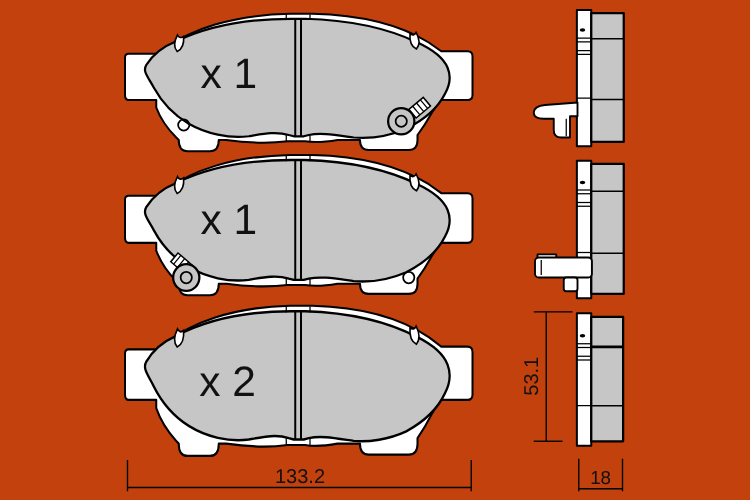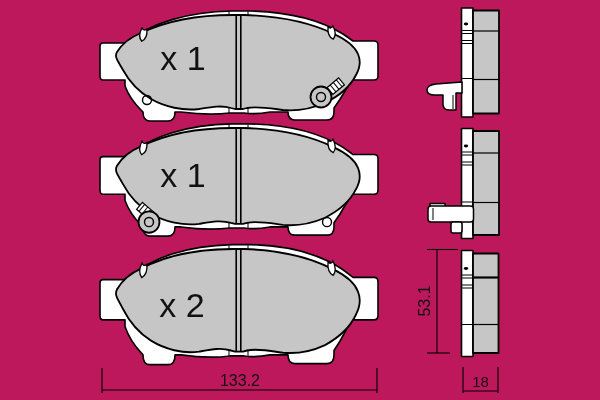--- a/index.html
+++ b/index.html
@@ -1,16 +1,16 @@
 <!DOCTYPE html>
 <html><head>
 <meta charset="utf-8">
 <style>
   html,body{margin:0;padding:0;background:#ffffff;}
-  .stage{position:relative;width:600px;height:400px;background:#be185d;overflow:hidden;}
+  .stage{position:relative;width:600px;height:400px;background:#c2410c;overflow:hidden;}
   svg{display:block;}
   svg text{font-family:"Liberation Sans","DejaVu Sans",sans-serif;fill:#111;}
   .qty{font-size:34px;}
   .dim{font-size:16px;}
   .dim-sm{font-size:15px;}
   .plate{fill:#ffffff;stroke:#000;stroke-width:1.6;stroke-linejoin:round;}
   .padfill{stroke:#000;stroke-width:1.8;stroke-linejoin:round;}
   .slotline{stroke:#000;stroke-width:1.6;fill:none;}
   .detail{stroke:#000;stroke-width:1;fill:none;}
   .detail2{stroke:#000;stroke-width:1.2;fill:none;}

